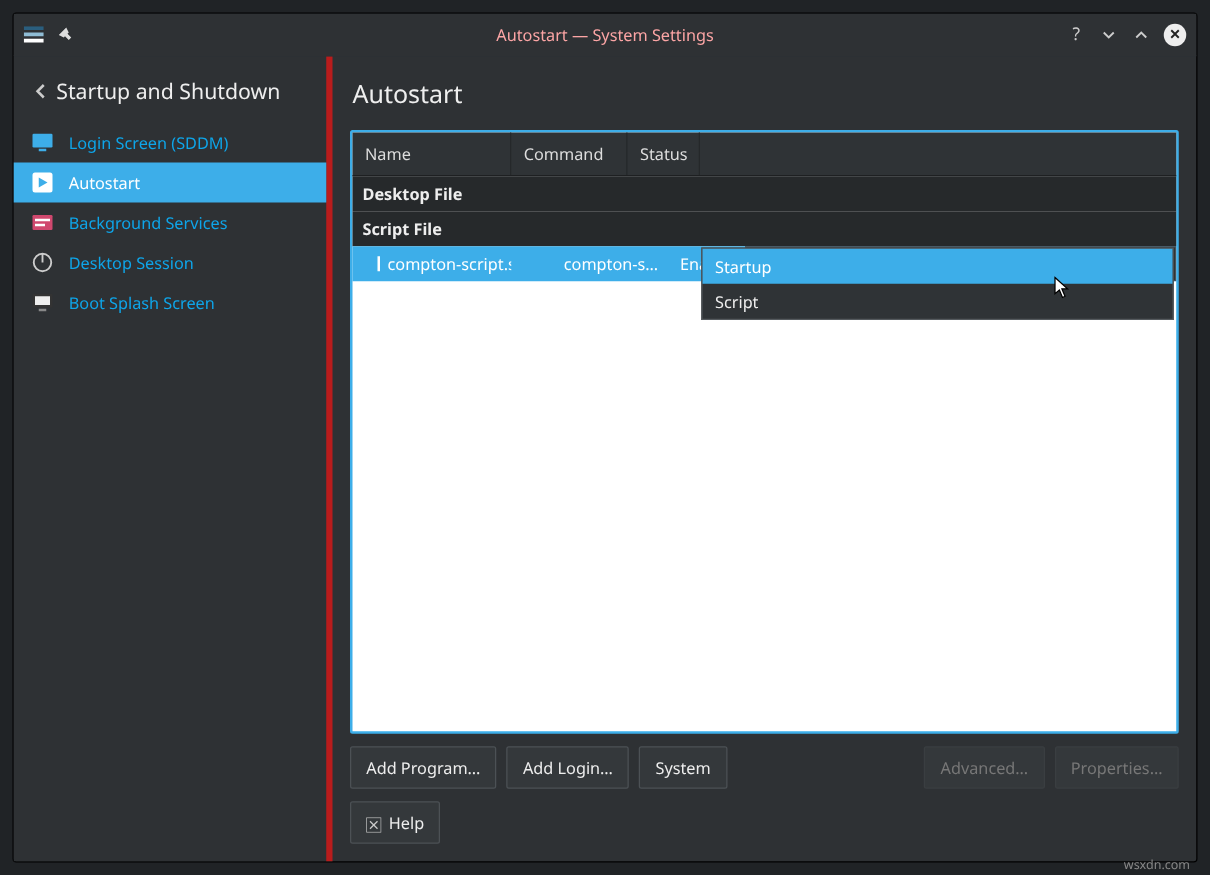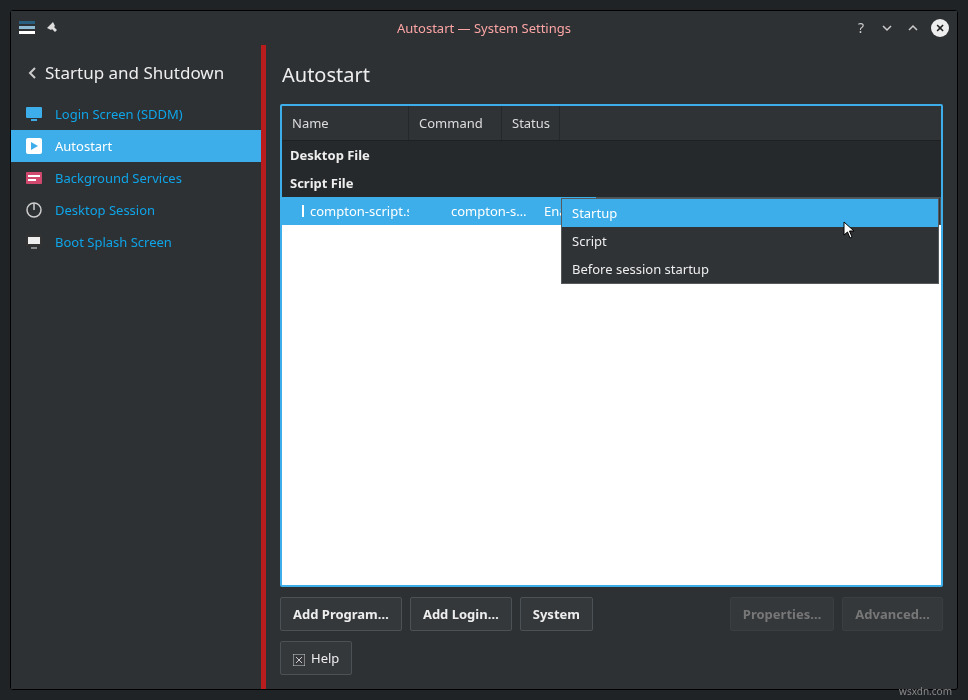--- a/index.html
+++ b/index.html
@@ -32,21 +32,21 @@
 .td { padding: 0 6px; overflow: hidden; white-space: nowrap; text-overflow: ellipsis; }
 .td-name { width: 127px; display: flex; align-items: center; gap: 6px; padding-left: 20px; }
 .td-cmd { width: 93px; margin-left: 36px; }
 .td-status { width: 58px; }
 .td-run { flex: 1; padding: 0; height: 100%; }
 .combo { width: 100%; height: 100%; background: #2f3336; border: 1px solid #4c5155; color: #eee; display: flex; align-items: center; justify-content: space-between; padding: 0 10px; font-size: 13px; }
 .dropdown { position: absolute; top: 92px; left: 279px; right: 2px; background: #2f3336; border: 1px solid #555a5e; z-index: 5; }
 .dd-item { padding: 5px 10px; font-size: 13px; color: #eee; }
 .dd-item.hover { background: #3daee9; color: #fff; }
 .cur { position: absolute; top: 115px; right: 82px; z-index: 6; font-size: 15px; color: #fff; pointer-events:none; }
-.button-row { display: flex; gap: 8px; font-weight: bold; }
+.button-row { display: flex; gap: 8px; }
 .btn { background: #34383b; border: 1px solid #4c5155; color: #eee; font-size: 13px; padding: 7px 12px; border-radius: 2px; cursor: default; }
 .btn.disabled { color: #777; border-color: #3a3e41; }
 .btn-right { margin-left: auto; display: flex; gap: 8px; }
 .help-row { display: flex; }
 .checkbox { width: 12px; height: 12px; border: 1px solid #fff; background: transparent; display: inline-block; }
 .watermark { position: absolute; right: 16px; bottom: 2px; font-size: 10px; color: #888; }
 svg { display: block; }
 </style>
 </head>
 <body>
@@ -175,36 +175,35 @@
                     <path d="M1 1 L5 5 L9 1" stroke="#ccc" stroke-width="1.3" fill="none"></path>
                   </svg>
               </span>
             </div>
           </div>
         </div>
 
         <div class="dropdown">
           <div class="dd-item hover">Startup</div>
           <div class="dd-item">Script</div>
-          <div class="dd-item">Before session startup</div>
         </div>
         <div class="cur">
           <svg width="16" height="18" viewBox="0 0 16 18">
               <path d="M1 1 L1 14 L4.5 11 L7 17 L9 16 L6.5 10 L11 10 Z" fill="#fff" stroke="#000" stroke-width="1"></path>
             </svg>
         </div>
       </div>
 
       <div class="button-row">
         <div class="btn">Add Program…</div>
         <div class="btn">Add Login…</div>
         <div class="btn">System</div>
         <div class="btn-right">
+          <div class="btn disabled">Advanced…</div>
           <div class="btn disabled">Properties…</div>
-          <div class="btn disabled">Advanced…</div>
         </div>
       </div>
 
       <div class="help-row">
         <div class="btn">
           <span style="display:inline-block;vertical-align:middle;margin-right:6px">
             <svg width="12" height="12" viewBox="0 0 12 12">
                 <rect x="0" y="0" width="12" height="12" stroke="#ccc" fill="none"></rect>
                 <line x1="3" y1="3" x2="9" y2="9" stroke="#ccc"></line>
                 <line x1="9" y1="3" x2="3" y2="9" stroke="#ccc"></line>

